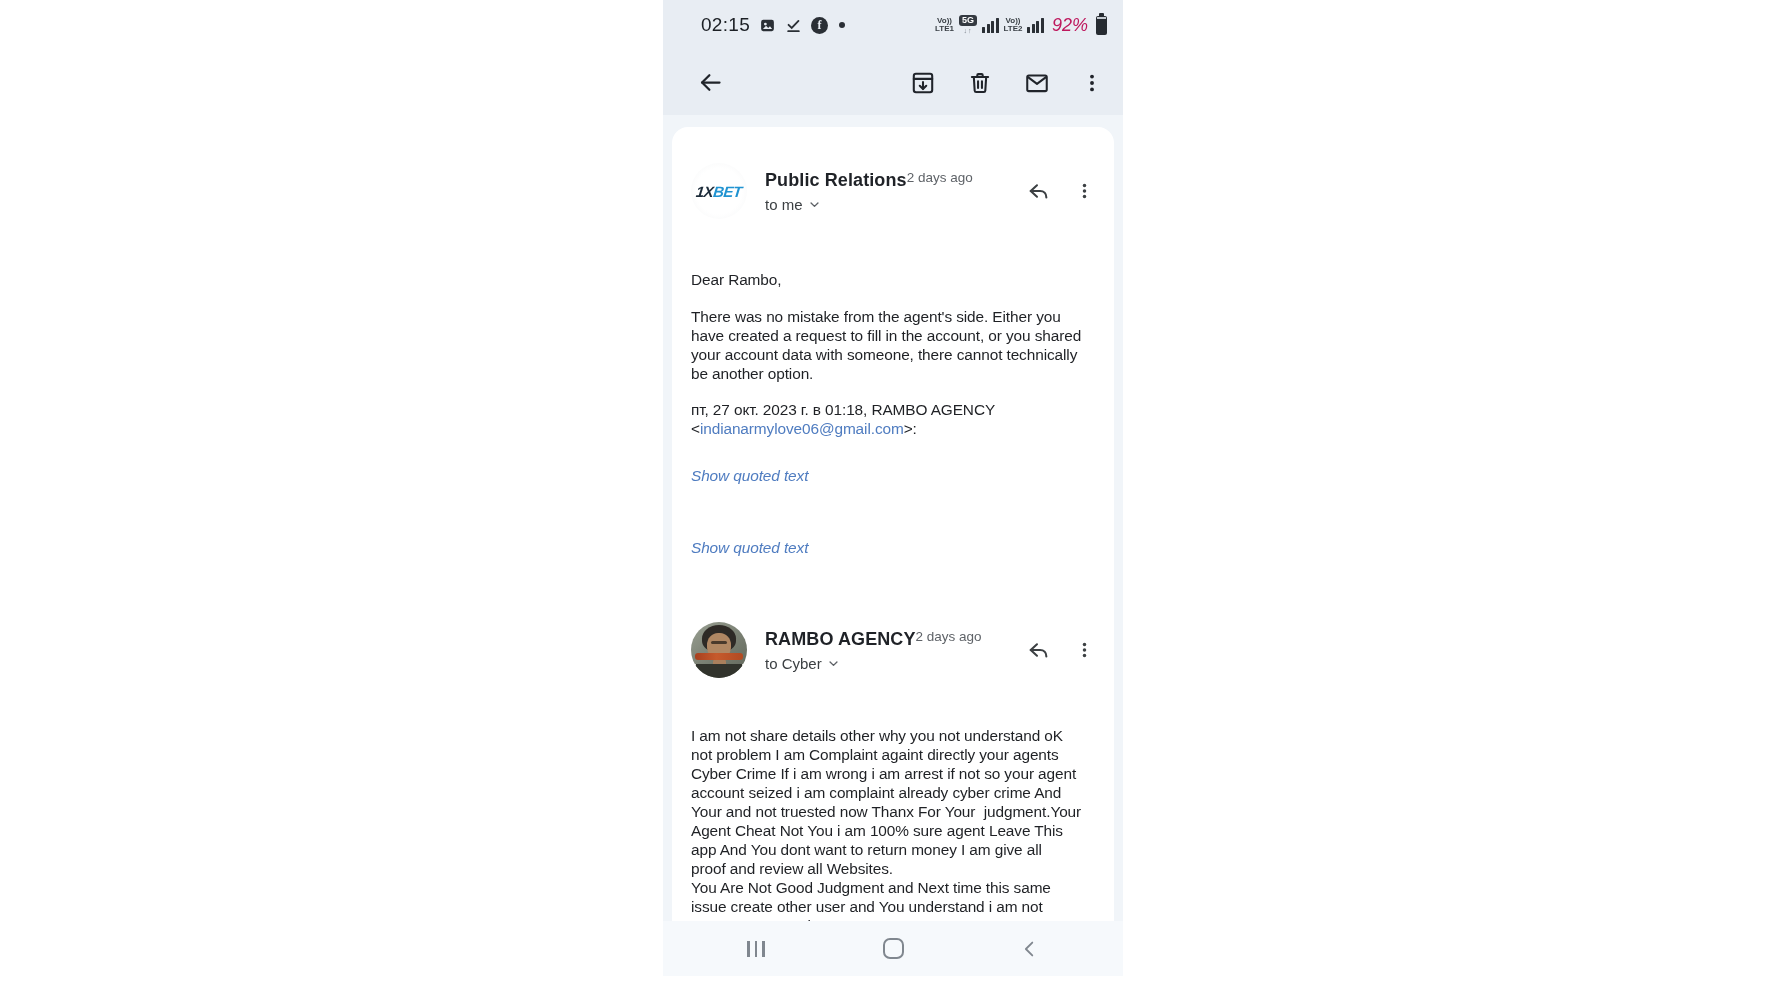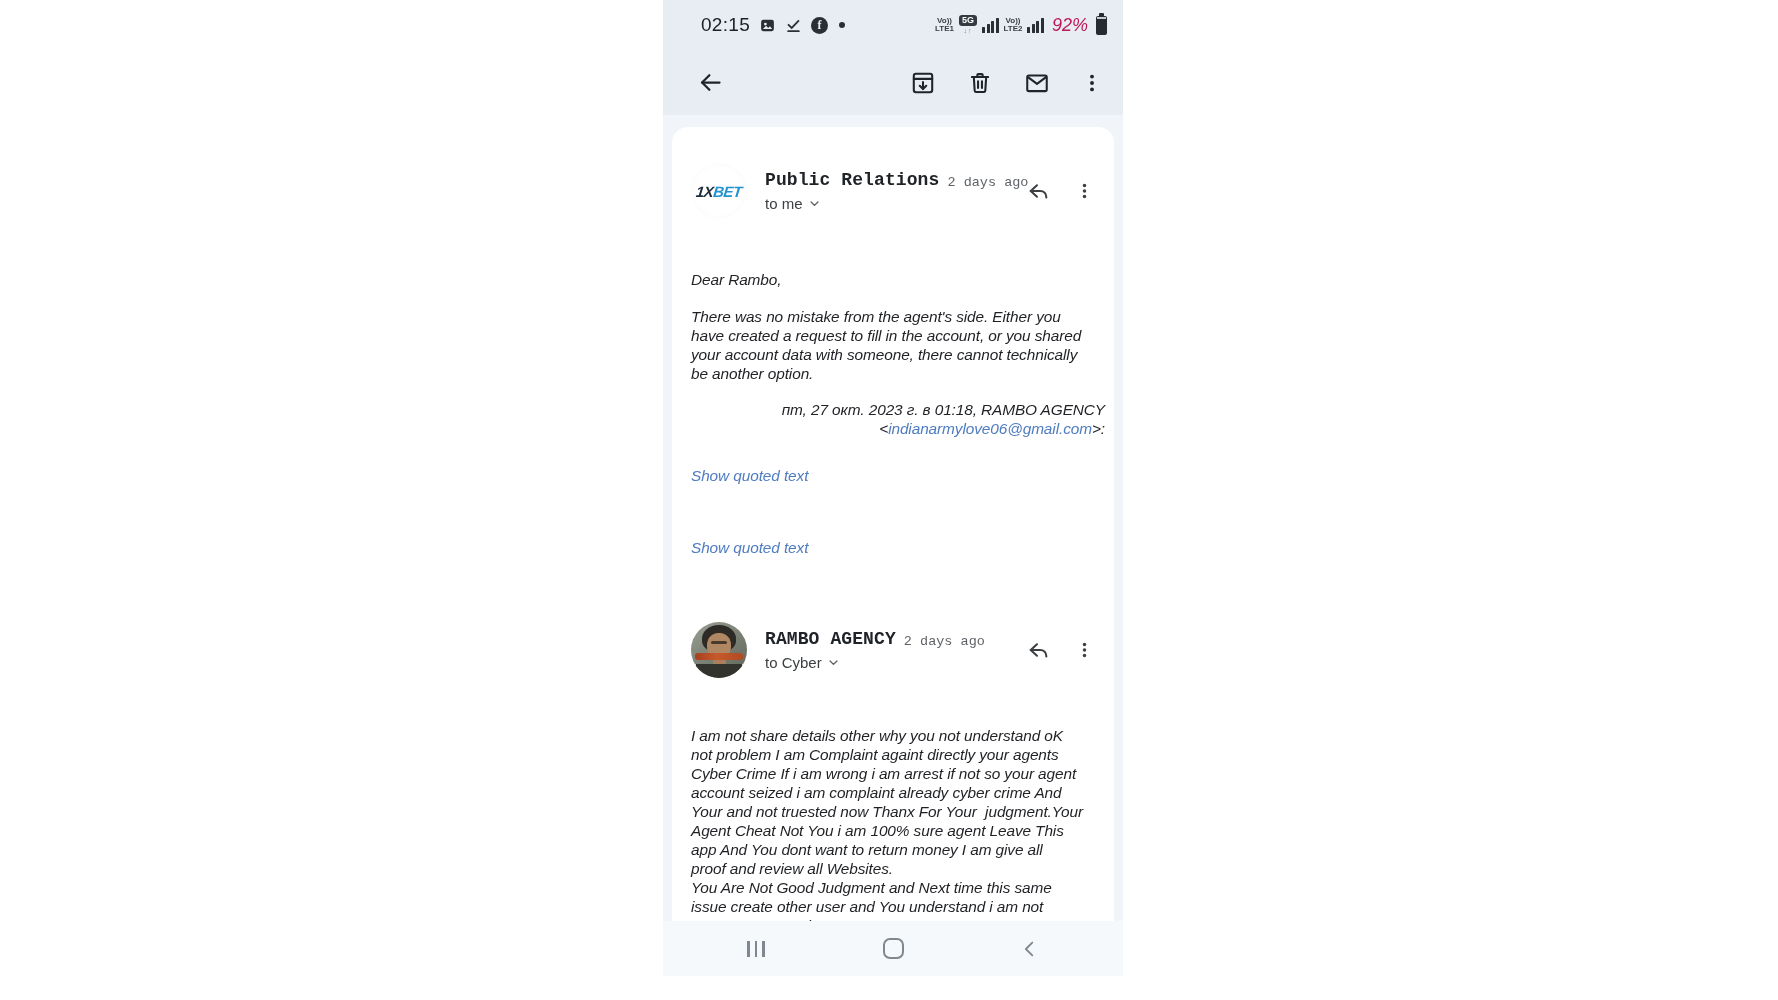--- a/index.html
+++ b/index.html
@@ -66,31 +66,31 @@
   .ap-brow { position:absolute; top:19px; left:20px; width:16px; height:3px;
              background:#4a3a2c; border-radius:2px; }
   .ap-flute { position:absolute; top:31px; left:4px; width:48px; height:7px;
               background:linear-gradient(90deg,#a8401f,#c65a2c 45%,#b14a22); border-radius:3px; }
   .ap-hand { position:absolute; top:37px; left:22px; width:13px; height:8px;
              background:#a97f5c; border-radius:3px; }
   .ap-body { position:absolute; bottom:0; left:0; width:56px; height:14px;
              background:linear-gradient(90deg,#e8e6df 0 9%, #31332c 9% 91%, #e8e6df 91%); }
 
   .msg-head-main { display:flex; flex-direction:column; justify-content:center; gap:5px; min-width:0; }
-  .sender-row { display:flex; align-items:flex-end; gap:8px; white-space:nowrap;font-family:Liberation Mono, monospace; }
+  .sender-row { display:flex; align-items:flex-start; white-space:nowrap; }
   .sender-name { font-size:18px; font-weight:bold; color:#1f2227; letter-spacing:.1px; }
   .time-ago { font-size:13.5px; color:#5f6368; }
   .recipient-row { display:flex; align-items:center; gap:4px; color:#3c4043; font-size:15px; }
   .msg-head-actions { margin-left:auto; display:flex; align-items:center; gap:25px; padding-right:1px; }
 
   .msg-body { white-space:pre-wrap; font-size:15.4px; line-height:19px; color:#1f2125;
-              width:414px; letter-spacing:-.1px;font-style:italic; }
+              width:414px; letter-spacing:-.1px; }
   .greeting   { margin-top:51px; }
   .paragraph  { margin-top:18px; }
-  .quote-head { margin-top:17px;text-align:right; }
+  .quote-head { margin-top:17px; }
   .link { color:#4f7cc0; text-decoration:none; cursor:pointer; }
   .quoted-link { display:inline-block; font-size:15.4px; letter-spacing:-.1px;font-style:italic; }
   .quoted-1 { margin-top:29px; }
   .quoted-2 { margin-top:54px; }
   .msg2-header { margin-top:65px; }
   .body2 { margin-top:48px; }
 
   
   .nav-bar { position:absolute; left:0; bottom:0; width:460px; height:55px;
              background:#f6f9fc; display:flex; align-items:center; justify-content:center; gap:97px; }

